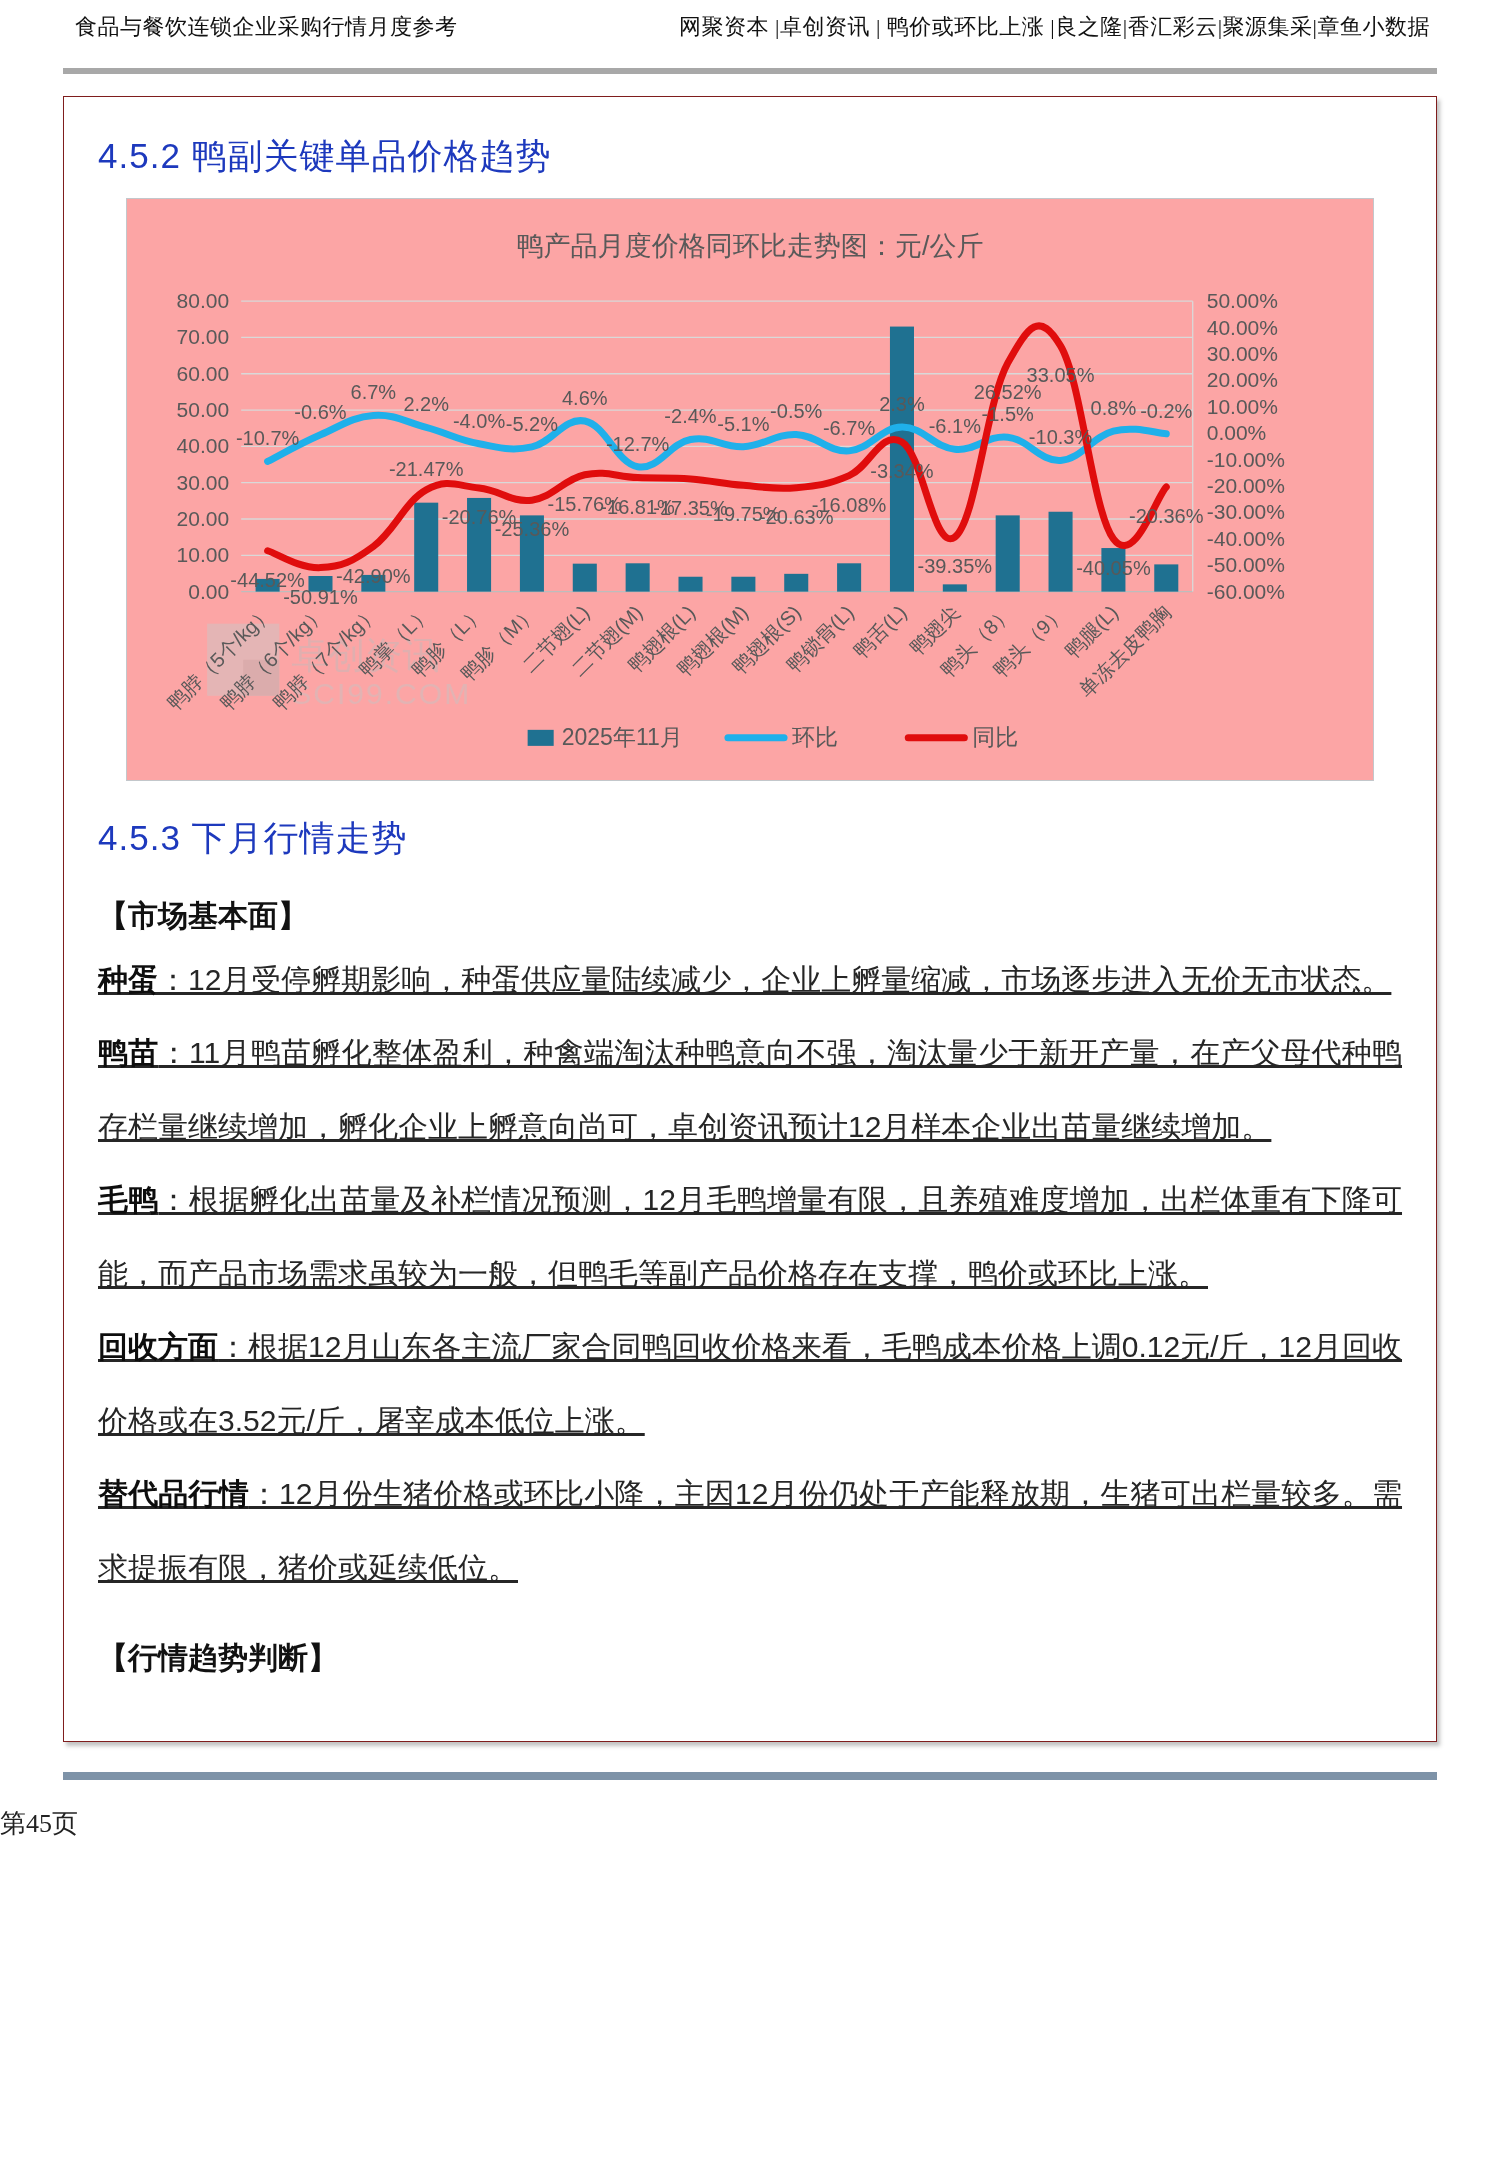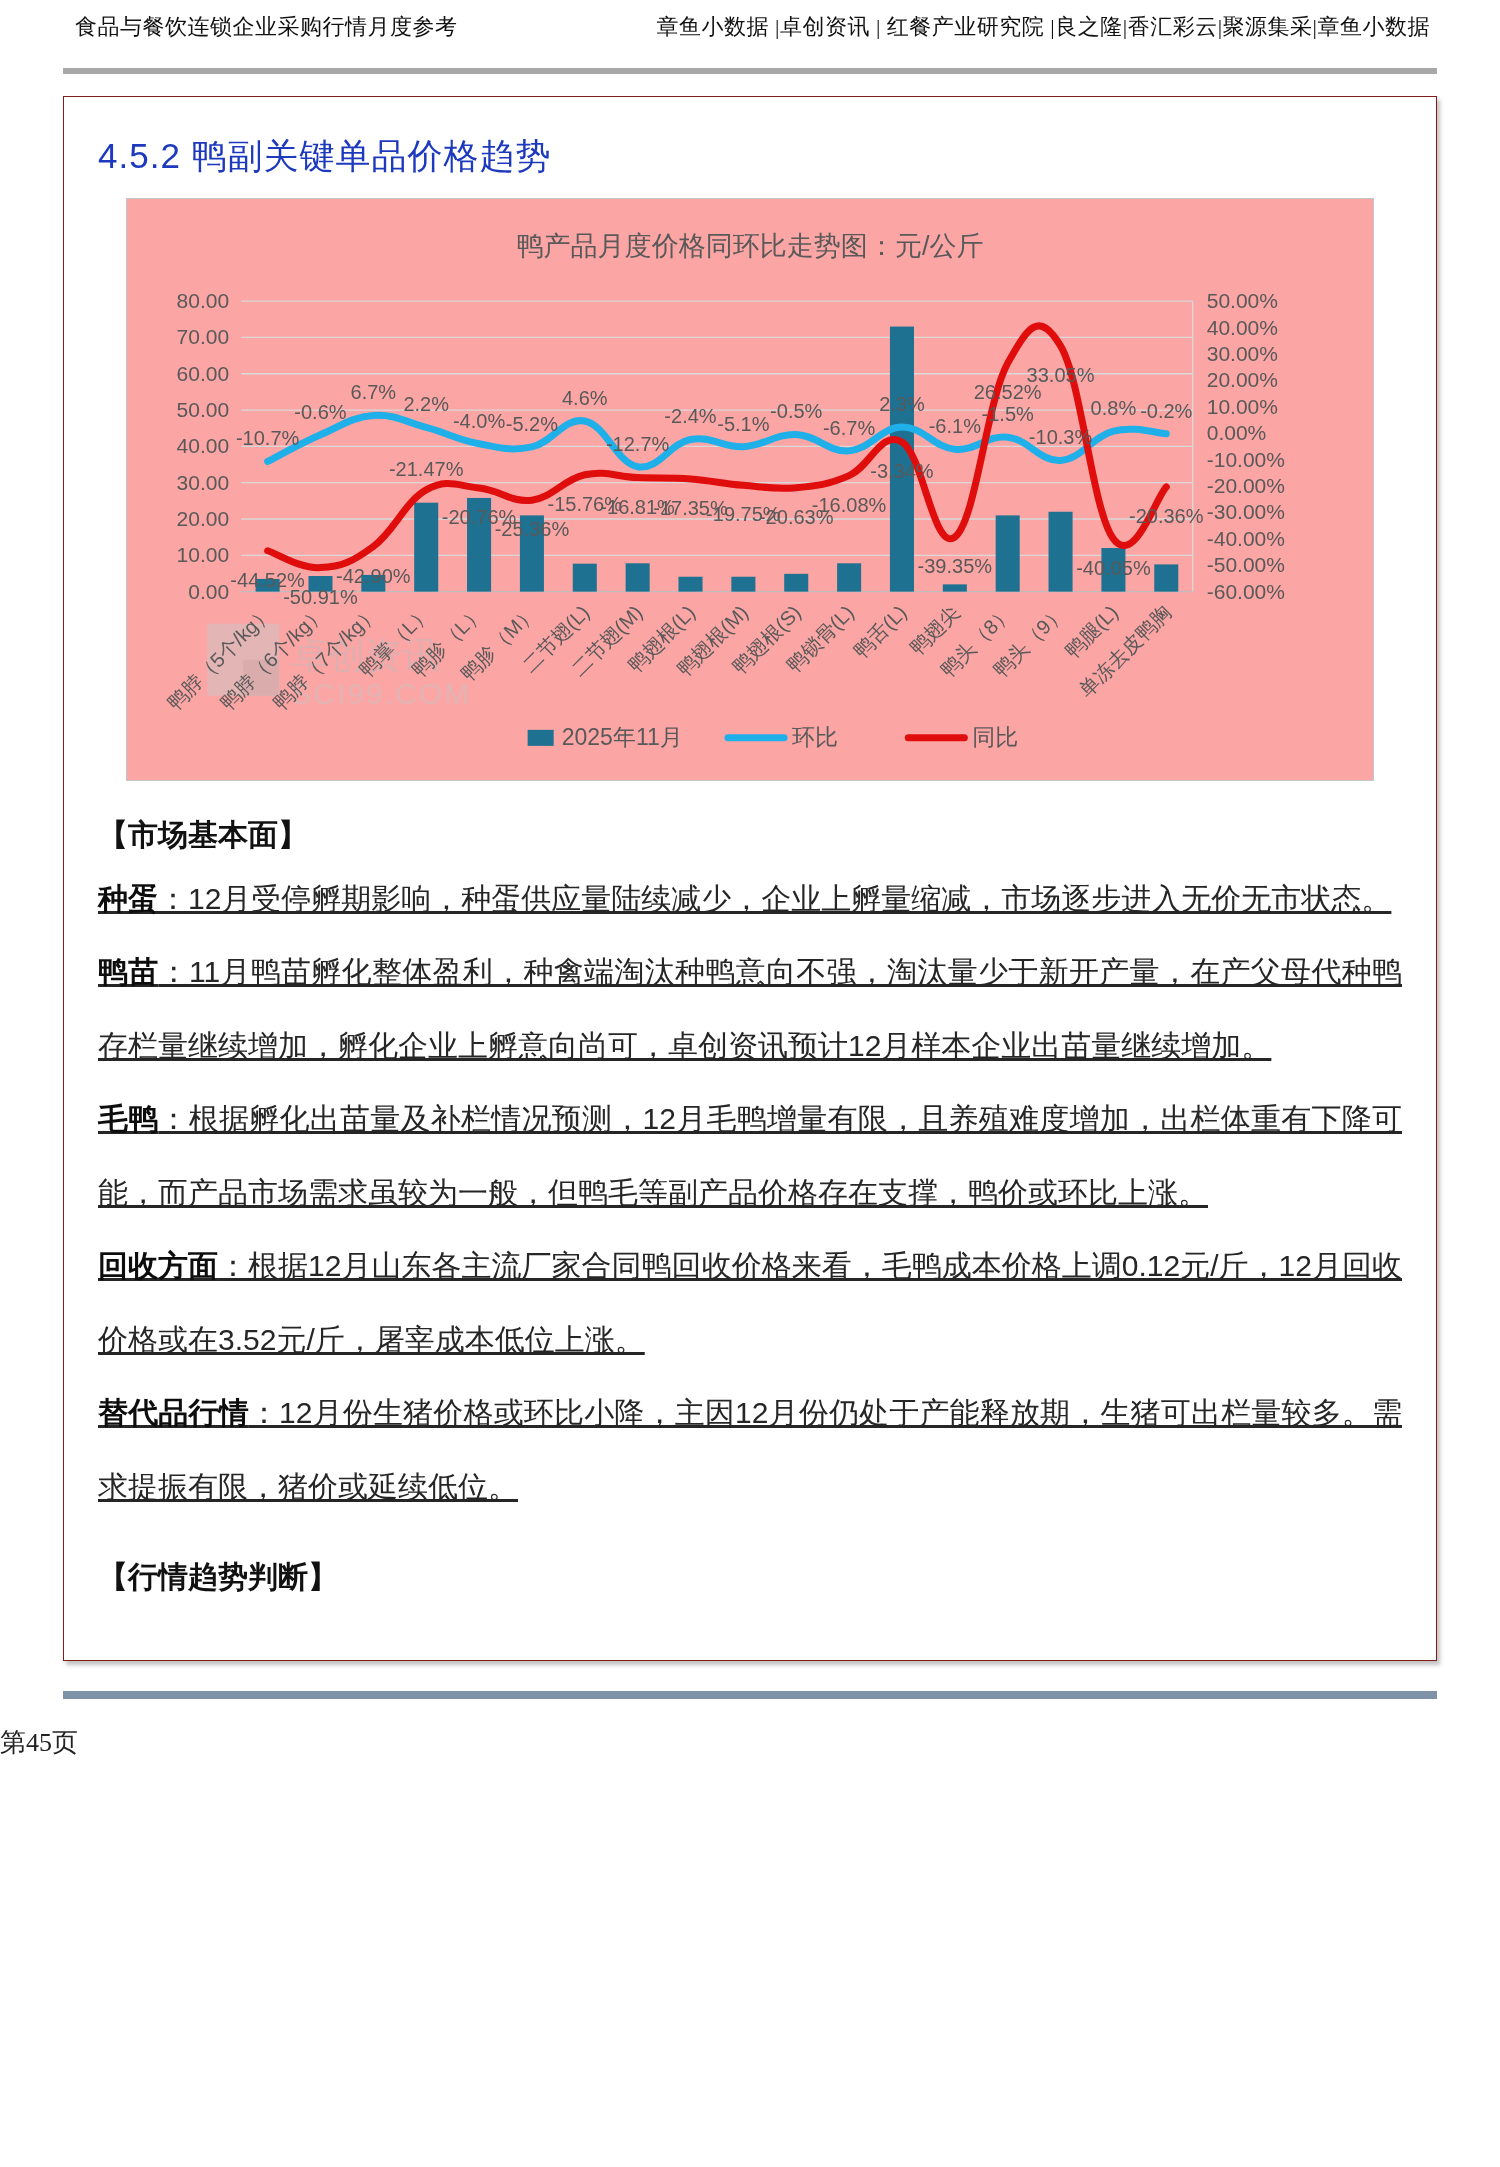--- a/index.html
+++ b/index.html
@@ -22,21 +22,21 @@
   .pagefoot{text-align:left;font-size:26px;color:#222;margin:26px 0 30px 0;
     font-family:"Liberation Serif","DejaVu Serif",serif;}
 </style>
 </head>
 <body>
 
 <div class="page">
 
   <div class="hdr">
     <span class="hl">食品与餐饮连锁企业采购行情月度参考</span>
-    <span class="hr">章鱼小数据 |卓创资讯 | 红餐产业研究院 |良之隆|香汇彩云|聚源集采|章鱼小数据</span>
+    <span class="hr">网聚资本 |卓创资讯 | 鸭价或环比上涨 |良之隆|香汇彩云|聚源集采|章鱼小数据</span>
   </div>
 
   <div class="toprule"></div>
 
   <div class="contentbox">
 
     <h2 class="sec">4.5.2 鸭副关键单品价格趋势</h2>
 
     <div class="chartbox">
       <svg id="chart-svg" viewBox="0 0 1240 572" xmlns="http://www.w3.org/2000/svg">
@@ -158,20 +158,21 @@
           <text x="718.9444444444445" y="306.21090909090907" text-anchor="middle" font-size="20" fill="#595959">-16.08%</text>
           <text x="771.7222222222223" y="272.62363636363636" text-anchor="middle" font-size="20" fill="#595959">-3.34%</text>
           <text x="824.5" y="367.5590909090909" text-anchor="middle" font-size="20" fill="#595959">-39.35%</text>
           <text x="877.2777777777778" y="193.9018181818182" text-anchor="middle" font-size="20" fill="#595959">26.52%</text>
           <text x="930.0555555555555" y="176.68636363636364" text-anchor="middle" font-size="20" fill="#595959">33.05%</text>
           <text x="982.8333333333334" y="369.4045454545454" text-anchor="middle" font-size="20" fill="#595959">-40.05%</text>
           <text x="1035.611111111111" y="317.49454545454546" text-anchor="middle" font-size="20" fill="#595959">-20.36%</text>
         </svg>
     </div>
 
+    <h2 class="sec">4.5.3 下月行情走势</h2>
 
     <h3 class="sub">【市场基本面】</h3>
 
     <div id="paras">
         <p class="body"><b>种蛋</b>：12月受停孵期影响，种蛋供应量陆续减少，企业上孵量缩减，市场逐步进入无价无市状态。</p>
         <p class="body"><b>鸭苗</b>：11月鸭苗孵化整体盈利，种禽端淘汰种鸭意向不强，淘汰量少于新开产量，在产父母代种鸭存栏量继续增加，孵化企业上孵意向尚可，卓创资讯预计12月样本企业出苗量继续增加。</p>
         <p class="body"><b>毛鸭</b>：根据孵化出苗量及补栏情况预测，12月毛鸭增量有限，且养殖难度增加，出栏体重有下降可能，而产品市场需求虽较为一般，但鸭毛等副产品价格存在支撑，鸭价或环比上涨。</p>
         <p class="body"><b>回收方面</b>：根据12月山东各主流厂家合同鸭回收价格来看，毛鸭成本价格上调0.12元/斤，12月回收价格或在3.52元/斤，屠宰成本低位上涨。</p>
         <p class="body"><b>替代品行情</b>：12月份生猪价格或环比小降，主因12月份仍处于产能释放期，生猪可出栏量较多。需求提振有限，猪价或延续低位。</p>
       </div>

